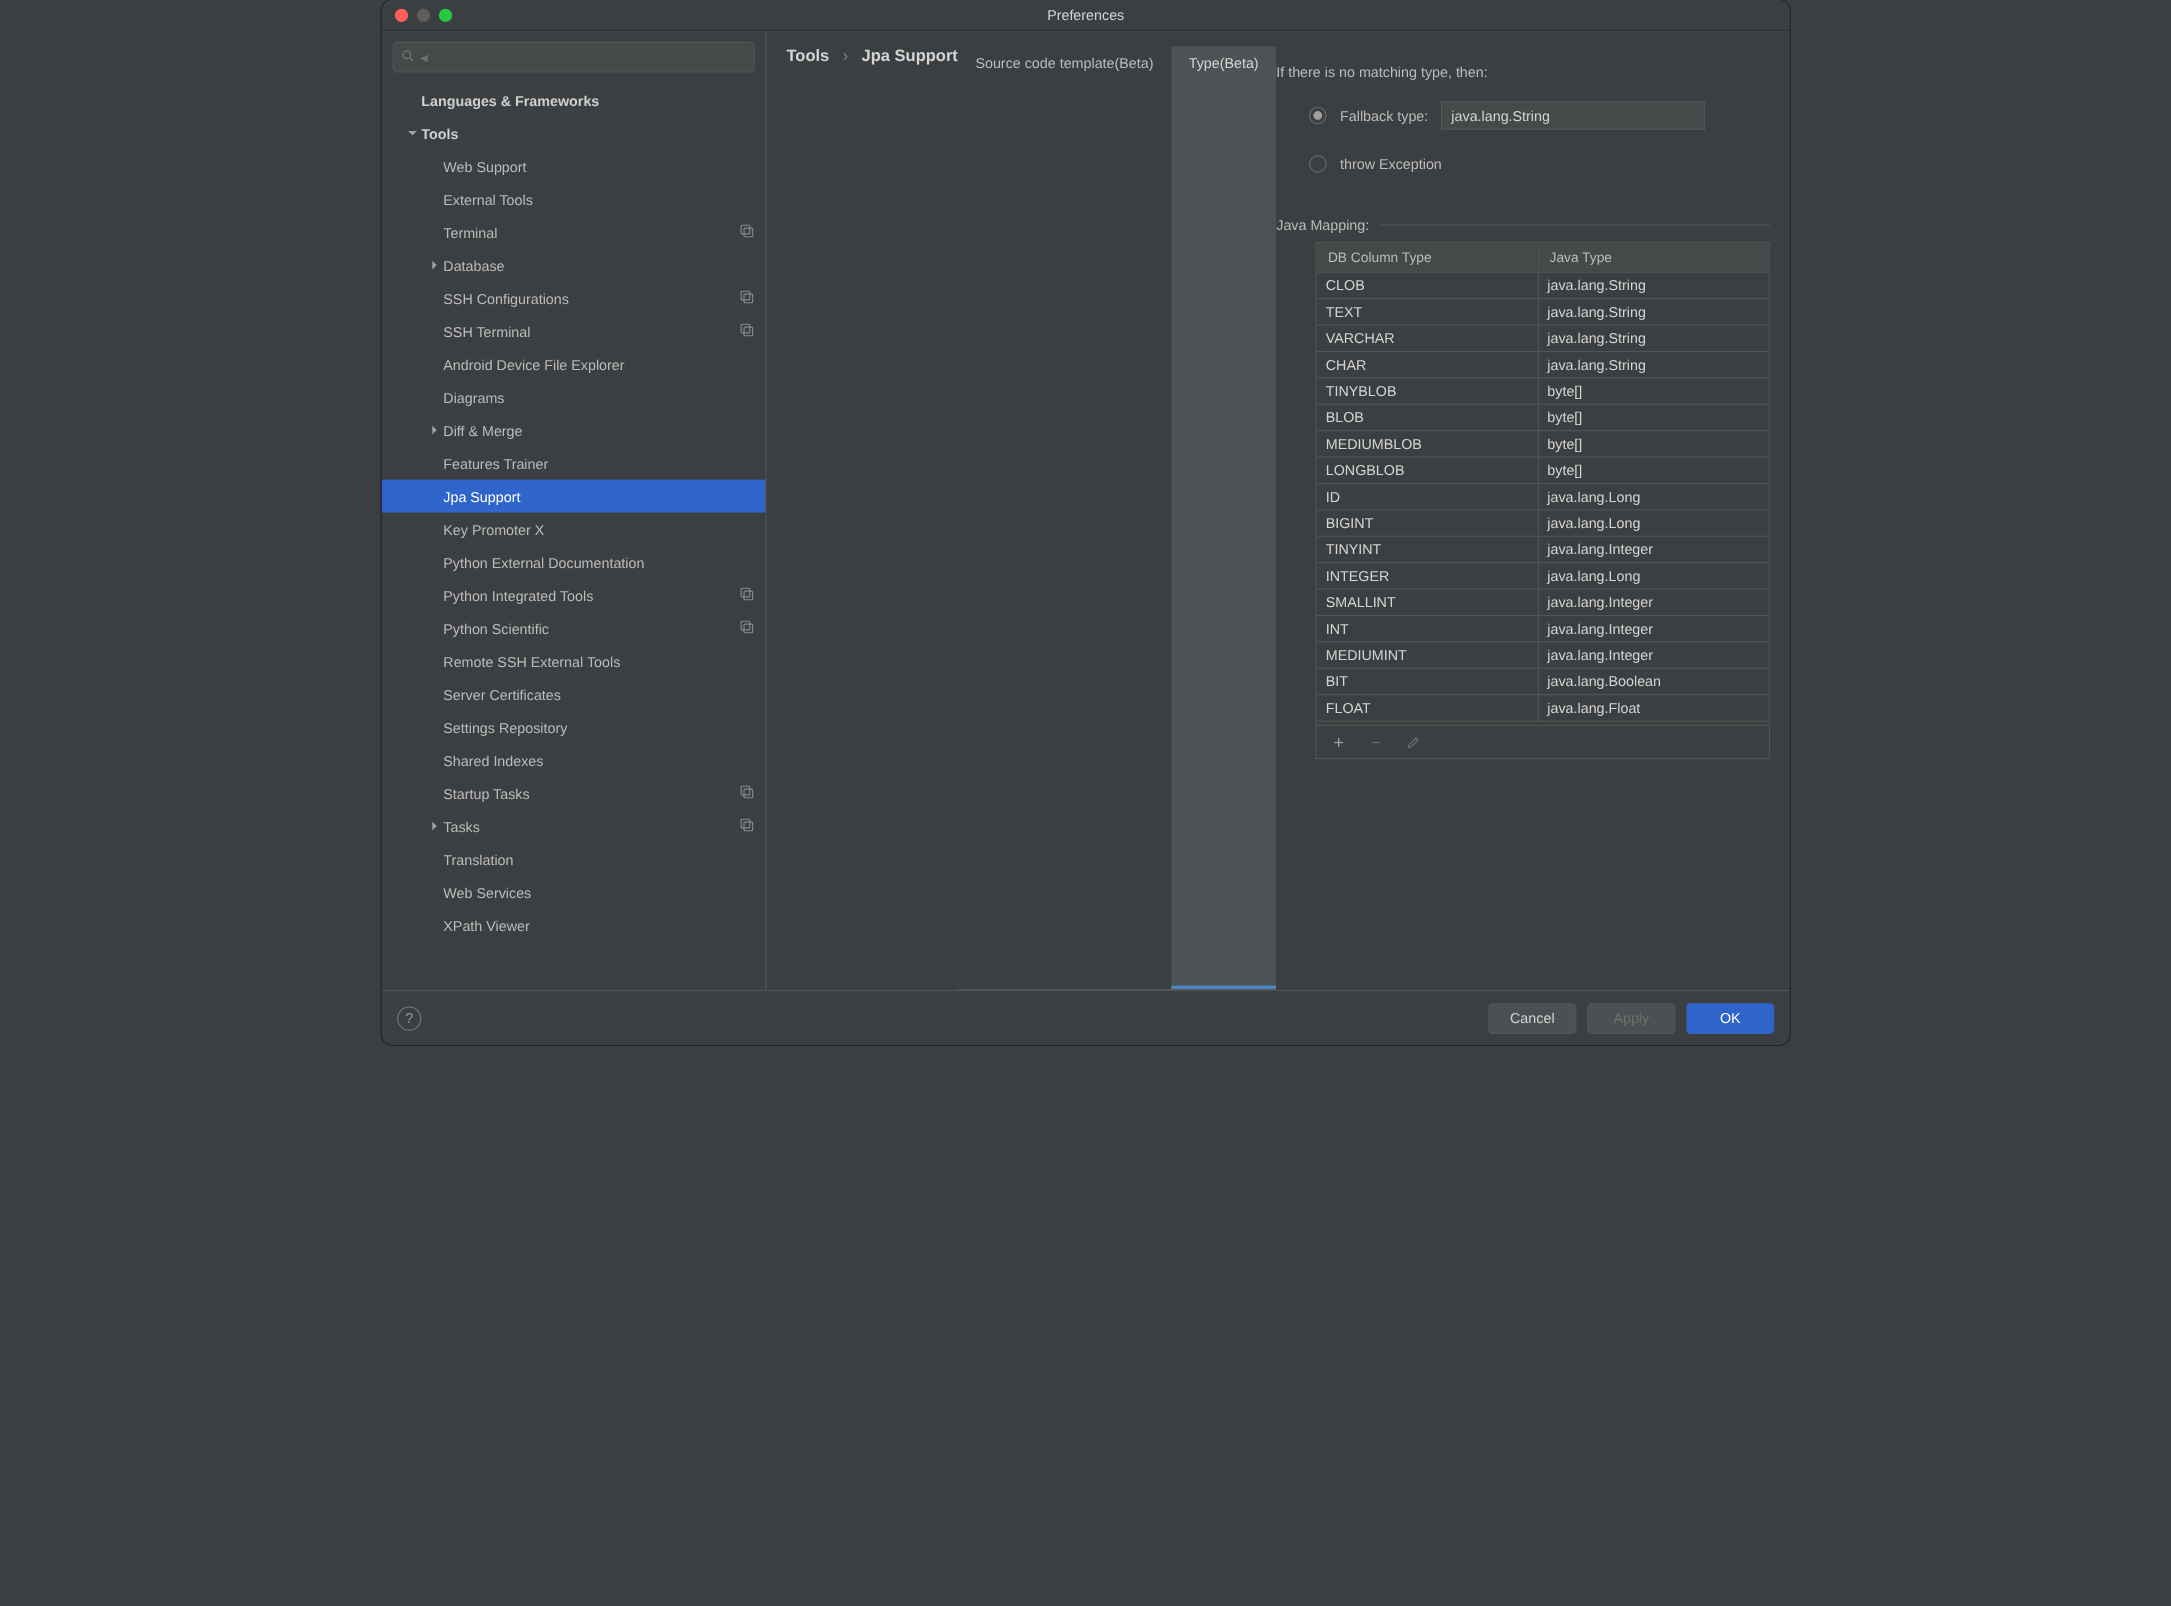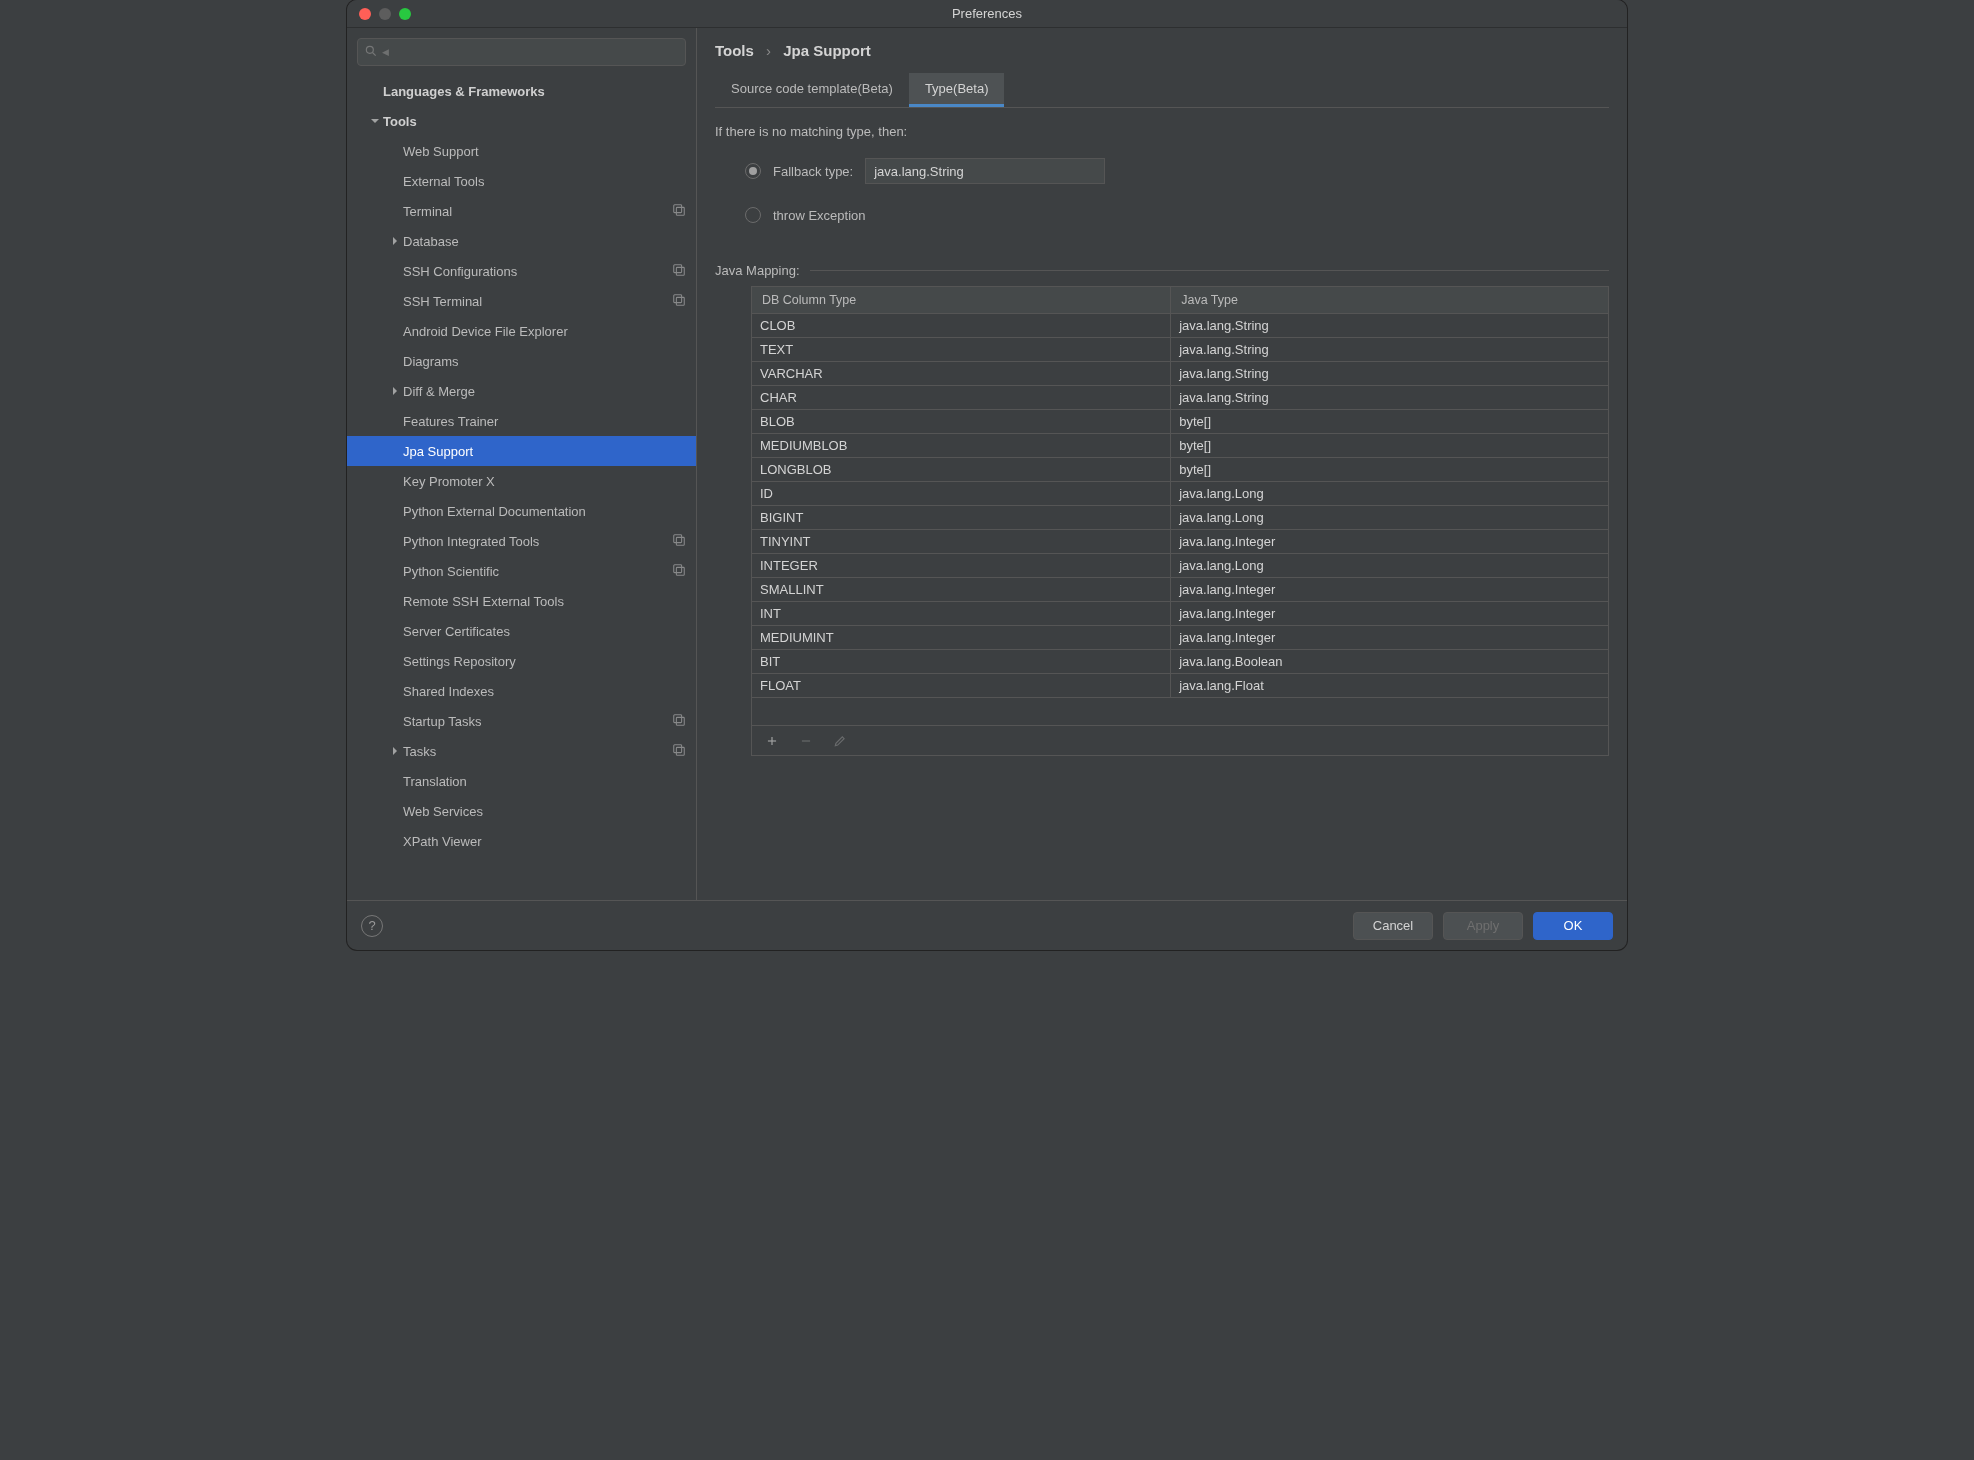--- a/index.html
+++ b/index.html
@@ -48,21 +48,21 @@
   .tree-item.selected{background:var(--select);color:var(--select-text);}
   .tree-item.selected .label{color:var(--select-text);}
   .tree-item .chevron{width:16px;display:flex;justify-content:center;align-items:center;opacity:.8;}
   .tree-item .chevron svg{width:10px;height:10px;}
   .tree-item .spacer{width:16px;}
   .tree-item .trail-icon{opacity:.6;margin-left:6px;}
   .tree-item .trail-icon svg{width:14px;height:14px;}
   .lvl0{padding-left:20px;}
   .lvl1{padding-left:40px;}
   
-  .content{flex:1;display:flex;flex-direction:column;padding:14px 18px 0 18px;min-width:0;}
+  .content{flex:1;display:flex;flex-direction:row;padding:14px 18px 0 18px;min-width:0;}
   .breadcrumb{font-size:15px;color:var(--text-bright);font-weight:600;margin-bottom:14px;}
   .breadcrumb .sep{margin:0 8px;color:var(--text-dim);font-weight:400;}
   .tabs{display:flex;border-bottom:1px solid var(--border);}
   .tab{padding:8px 16px;font-size:13px;color:var(--text);cursor:default;border-bottom:3px solid transparent;}
   .tab.active{background:var(--tab-active-bg);border-bottom:3px solid var(--tab-active-border);color:var(--text-bright);}
   .content-body{flex:1;overflow:auto;padding-top:16px;}
   .hint{font-size:13px;color:var(--text);margin-bottom:14px;}
   .radio-group{padding-left:30px;}
   .radio-row{display:flex;align-items:center;height:36px;gap:12px;}
   .radio{width:16px;height:16px;border-radius:50%;border:1px solid #6b6b6b;display:flex;align-items:center;justify-content:center;}
@@ -328,20 +328,24 @@
                   </tr>
                   <tr>
                     <td>VARCHAR</td>
                     <td>java.lang.String</td>
                   </tr>
                   <tr>
                     <td>CHAR</td>
                     <td>java.lang.String</td>
                   </tr>
                   <tr>
+                    <td>TINYBLOB</td>
+                    <td>byte[]</td>
+                  </tr>
+                  <tr>
                     <td>BLOB</td>
                     <td>byte[]</td>
                   </tr>
                   <tr>
                     <td>MEDIUMBLOB</td>
                     <td>byte[]</td>
                   </tr>
                   <tr>
                     <td>LONGBLOB</td>
                     <td>byte[]</td>

